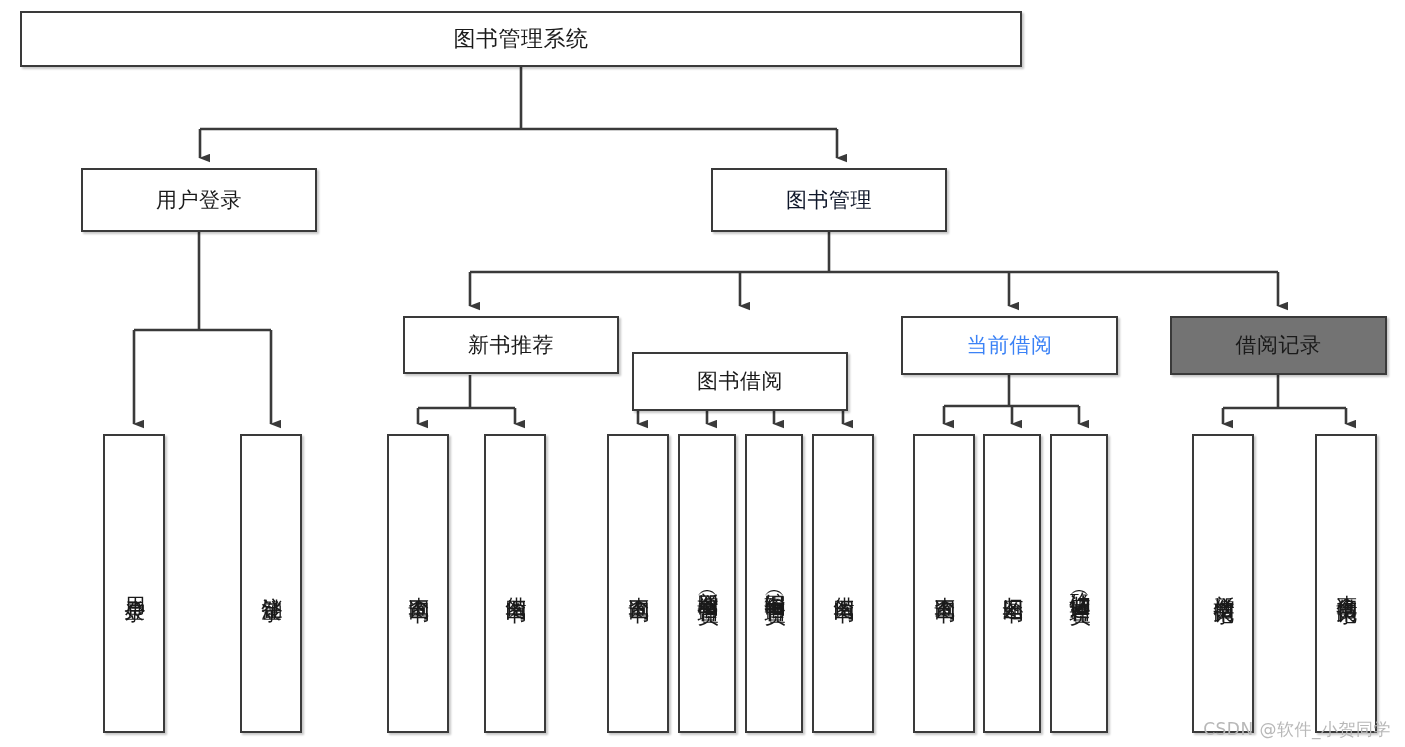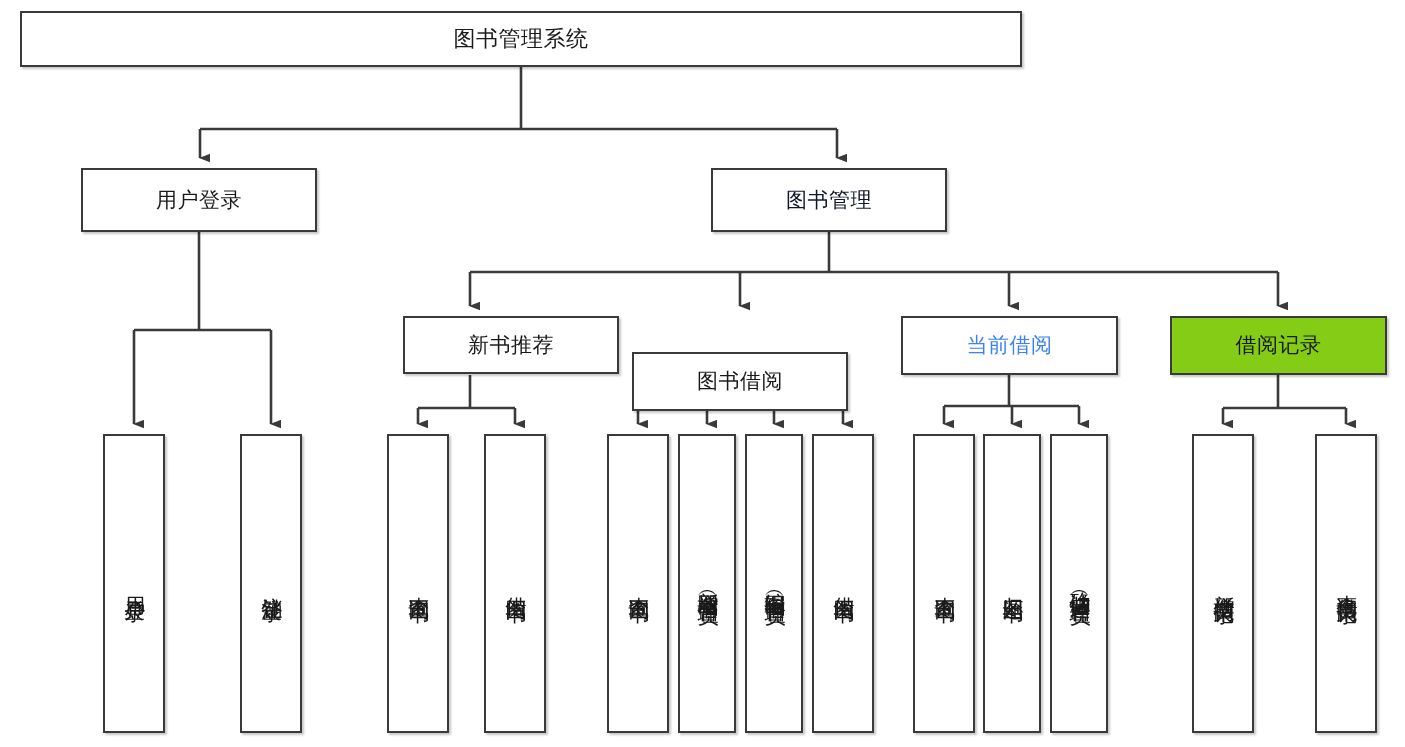--- a/index.html
+++ b/index.html
@@ -134,21 +134,21 @@
       </div>
       <div class="node-box level-3" style="left: 362px; top: 316px; width: 216px; height: 58px; border-color: rgb(58, 58, 58); background: rgb(255, 255, 255); margin-left: 41px;">
         <span class="node-label" style="color: rgb(26, 26, 26);">新书推荐</span>
       </div>
       <div class="node-box level-3" style="left: 632px; top: 316px; width: 216px; height: 59px; border-color: rgb(58, 58, 58); background: rgb(255, 255, 255); margin-top: 36px;">
         <span class="node-label" style="color: rgb(26, 26, 26);">图书借阅</span>
       </div>
       <div class="node-box level-3" style="left: 901px; top: 316px; width: 217px; height: 59px; border-color: rgb(58, 58, 58); background: rgb(255, 255, 255);">
         <span class="node-label" style="color: #3b82f6;">当前借阅</span>
       </div>
-      <div class="node-box level-3" style="left: 1170px; top: 316px; width: 217px; height: 59px; border-color: rgb(58, 58, 58); background: #84cc16;">
+      <div class="node-box level-3" style="left: 1170px; top: 316px; width: 217px; height: 59px; border-color: rgb(58, 58, 58); background: #737373;">
         <span class="node-label" style="color: rgb(26, 26, 26);">借阅记录</span>
       </div>
       <div class="node-box level-4 leaf" style="left: 103px; top: 434px; width: 62px; height: 299px; border-color: rgb(58, 58, 58); background: rgb(255, 255, 255);">
         <span class="node-label" style="color: rgb(26, 26, 26);">用户登录</span>
       </div>
       <div class="node-box level-4 leaf" style="left: 240px; top: 434px; width: 62px; height: 299px; border-color: rgb(58, 58, 58); background: rgb(255, 255, 255);">
         <span class="node-label" style="color: rgb(26, 26, 26);">注销登录</span>
       </div>
       <div class="node-box level-4 leaf" style="left: 387px; top: 434px; width: 62px; height: 299px; border-color: rgb(58, 58, 58); background: rgb(255, 255, 255);">
         <span class="node-label" style="color: rgb(26, 26, 26);">查询图书</span>
@@ -178,14 +178,15 @@
         <span class="node-label" style="color: rgb(26, 26, 26);">确认归还（管理员）</span>
       </div>
       <div class="node-box level-4 leaf" style="left: 1192px; top: 434px; width: 62px; height: 299px; border-color: rgb(58, 58, 58); background: rgb(255, 255, 255);">
         <span class="node-label" style="color: rgb(26, 26, 26);">新增借阅记录</span>
       </div>
       <div class="node-box level-4 leaf" style="left: 1315px; top: 434px; width: 62px; height: 299px; border-color: rgb(58, 58, 58); background: rgb(255, 255, 255);">
         <span class="node-label" style="color: rgb(26, 26, 26);">查询借阅记录</span>
       </div>
     </div>
 
+  <div class="watermark">CSDN @软件_小贺同学</div>
 
 </div>
 
 </body></html>

